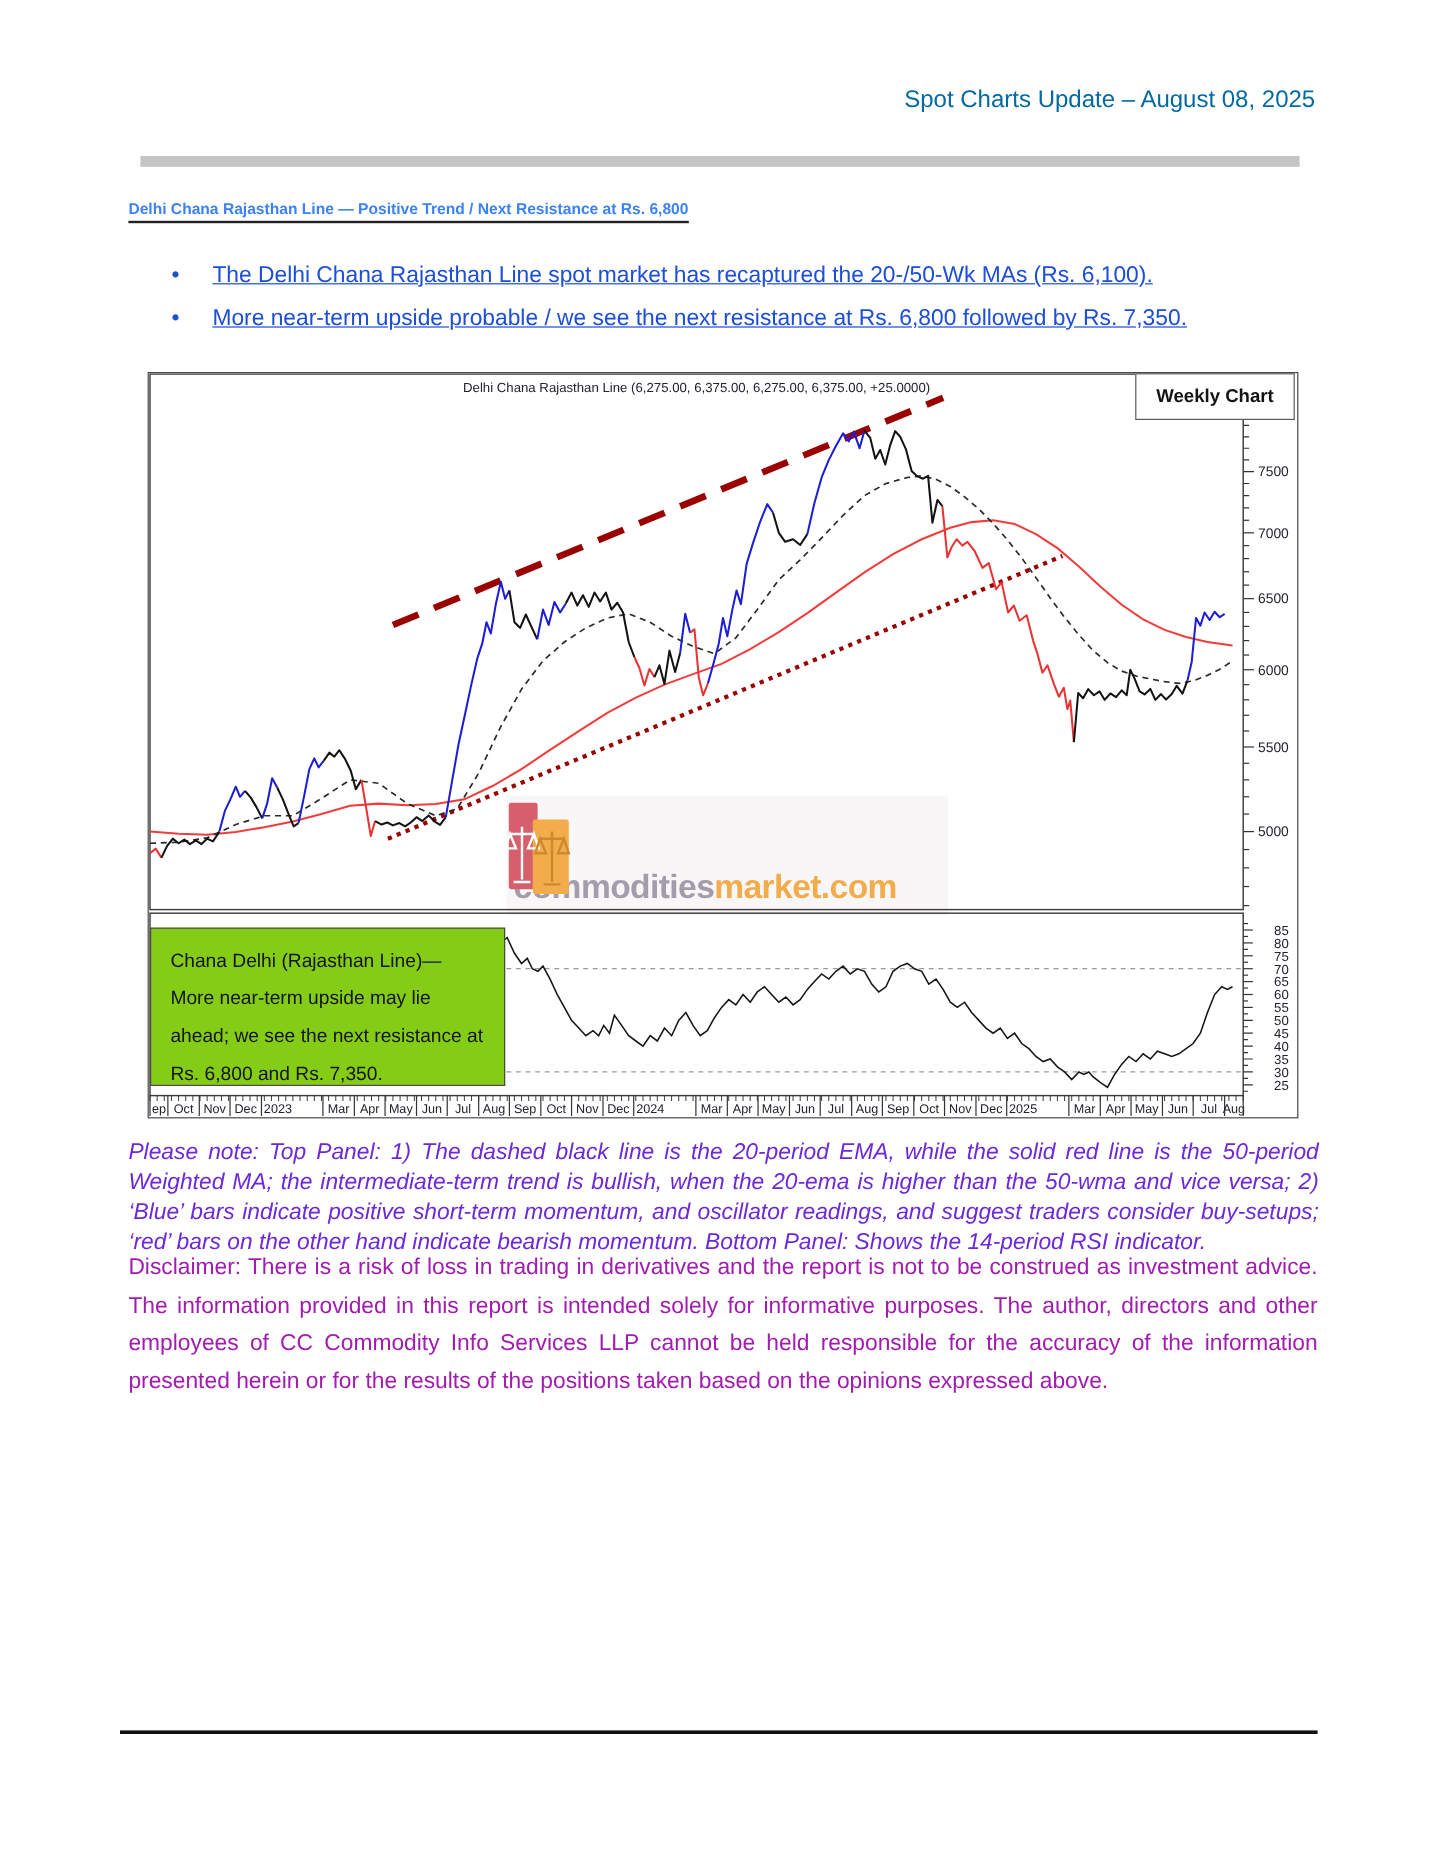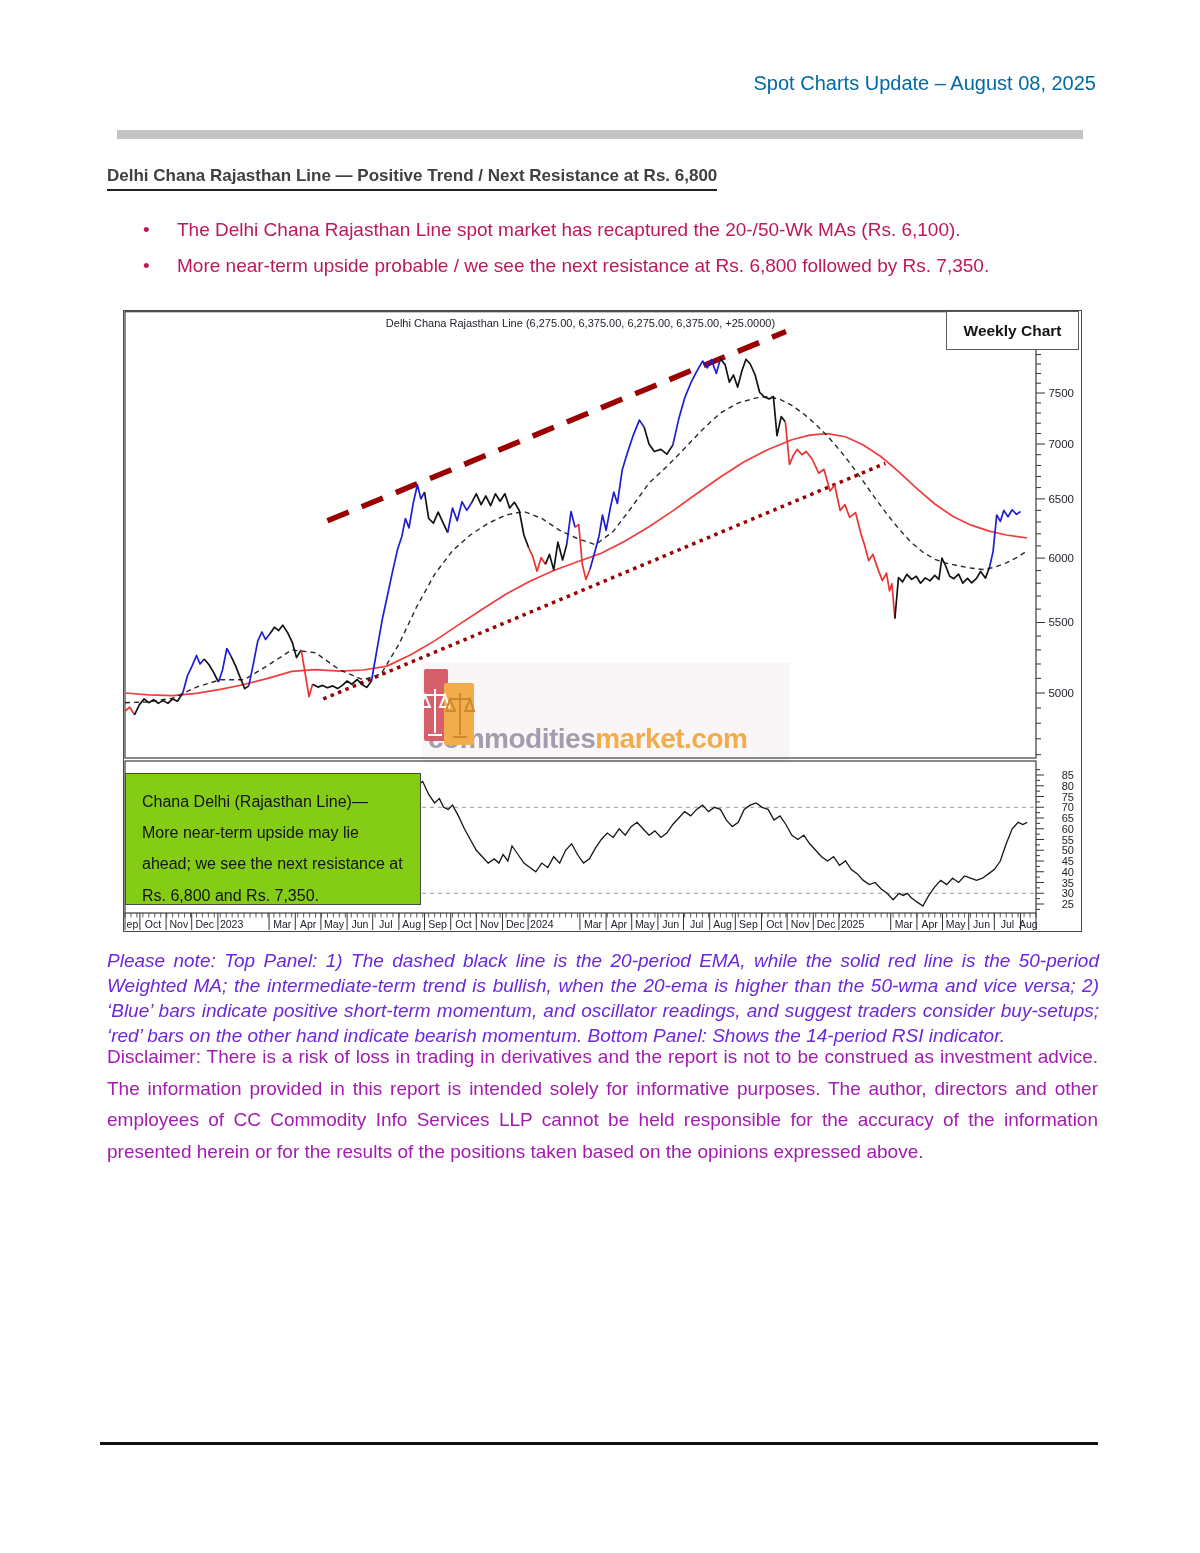--- a/index.html
+++ b/index.html
@@ -1,23 +1,23 @@
 <!DOCTYPE html>
 <html><head>
 <meta charset="utf-8">
 <style>
   html,body{margin:0;padding:0;background:#fff;}
   .page{position:relative;width:1200px;height:1553px;background:#fff;
         font-family:"Liberation Sans",sans-serif;color:#111;overflow:hidden;}
   .hdr{position:absolute;top:72px;right:104px;font-size:20px;color:#0369a1;}
   .divider{position:absolute;left:117px;top:130px;width:966px;height:9px;background:#c4c4c4;}
-  .sec-title{position:absolute;left:107px;top:166px;font-size:17px;font-weight:bold;color:#404040;}
+  .sec-title{position:absolute;left:107px;top:166px;font-size:13px;font-weight:bold;color:#3b82f6;}
   .sec-title span{display:inline-block;border-bottom:2px solid #222;padding-bottom:3px;}
   .bullets{position:absolute;left:137px;top:219px;width:980px;list-style:none;margin:0;padding:0;}
-  .bullets li{position:relative;padding-left:40px;font-size:19px;color:#be185d;margin-bottom:14px;}
+  .bullets li{position:relative;padding-left:40px;font-size:19px;color:#1d4ed8;margin-bottom:14px;text-decoration:underline;}
   .bullets li::before{content:"\2022";position:absolute;left:6px;top:0;font-size:19px;}
   .chart-frame{position:absolute;left:123px;top:310px;width:957px;height:620px;border:1.3px solid #4a4a4a;background:#fff;}
   .chart-frame svg{position:absolute;left:0;top:0;z-index:2;}
   .wm{position:absolute;left:298px;top:352px;width:368px;height:100px;z-index:1;
       display:flex;align-items:flex-end;padding:0 6px 10px 6px;box-sizing:border-box;
       background:rgba(246,243,244,0.8);opacity:0.92;}
   .wm-text{font-weight:bold;font-size:28px;letter-spacing:-0.5px;white-space:nowrap;line-height:1;}
   .wm-gray{color:#9b94a6;}
   .wm-orange{color:#f2a63c;}
   .badge{position:absolute;left:822px;top:0;width:131px;height:37px;z-index:3;background:#fff;

